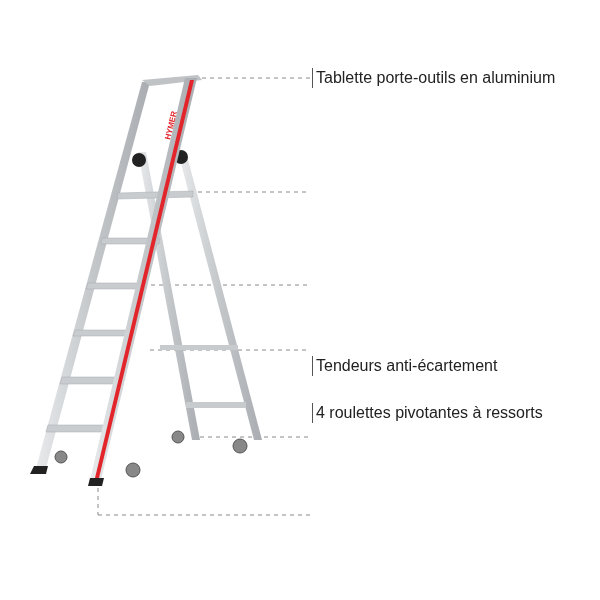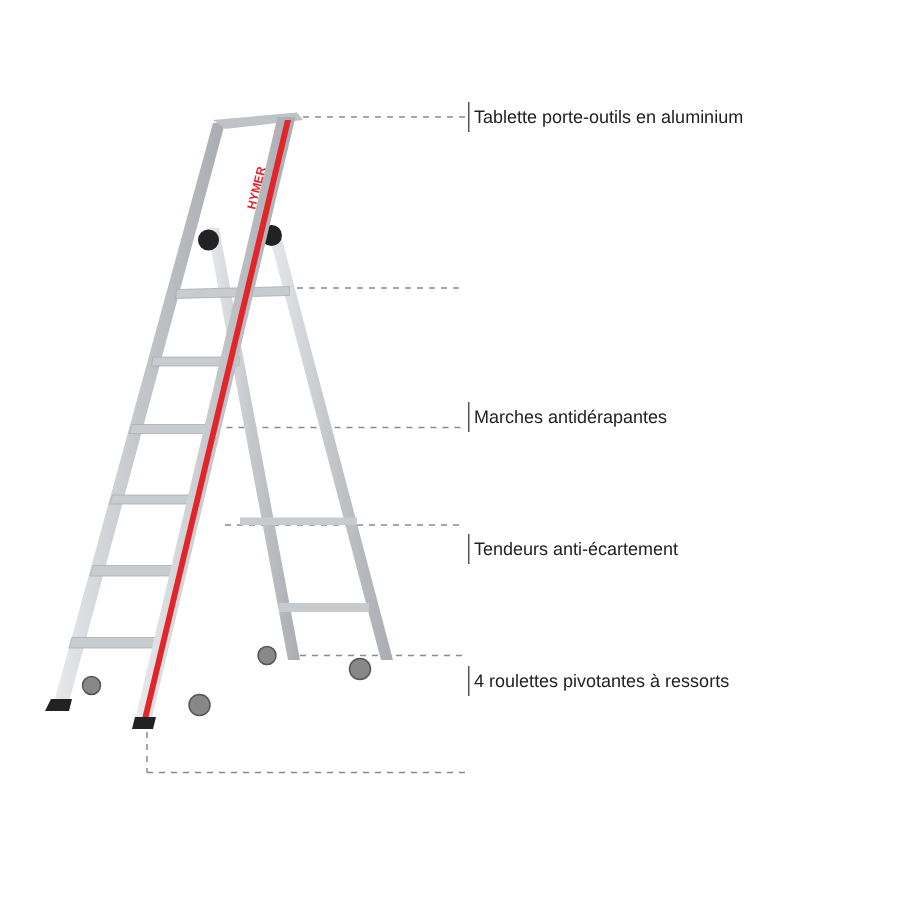--- a/index.html
+++ b/index.html
@@ -1,18 +1,18 @@
 <!DOCTYPE html>
 <html><head>
 <meta charset="utf-8">
 <style>
   html, body { margin:0; padding:0; background:#ffffff; }
   body { width:600px; height:600px; position:relative; overflow:hidden; font-family:"Liberation Sans", sans-serif; color:#222; }
   #ladder { position:absolute; left:0; top:0; width:600px; height:600px; }
-  .callout { position:absolute; left:312px; border-left:1px solid #555; padding-left:3px; font-size:12px; line-height:20px; color:#222; }
+  .callout { position:absolute; left:312px; border-left:1px solid #555; padding-left:3px; font-size:16px; line-height:20px; color:#222; }
   .callout span { display:block; white-space:nowrap; }
 </style>
 </head>
 <body>
 
 <svg id="ladder" viewBox="0 0 600 600" xmlns="http://www.w3.org/2000/svg">
   <defs>
     <linearGradient id="alu" x1="0" y1="0" x2="1" y2="0">
       <stop offset="0" stop-color="#e8eaec"></stop>
       <stop offset="0.5" stop-color="#c3c7ca"></stop>
@@ -67,22 +67,21 @@
     <circle cx="240" cy="446" r="7"></circle>
   </g>
 </svg>
 
 <div class="callout" style="top:68px">
   <span>Tablette porte-outils en aluminium</span>
 </div>
 <div class="callout" style="top:176px">
 </div>
 <div class="callout" style="top:268px">
-  <span>Marches antidérapantes</span>
 </div>
 <div class="callout" style="top:356px">
   <span>Tendeurs anti-écartement</span>
 </div>
-<div class="callout" style="top:444px">
+<div class="callout" style="top:403px">
   <span>4 roulettes pivotantes à ressorts</span>
 </div>
 <div class="callout" style="top:497px">
 </div>
 
 </body></html>

